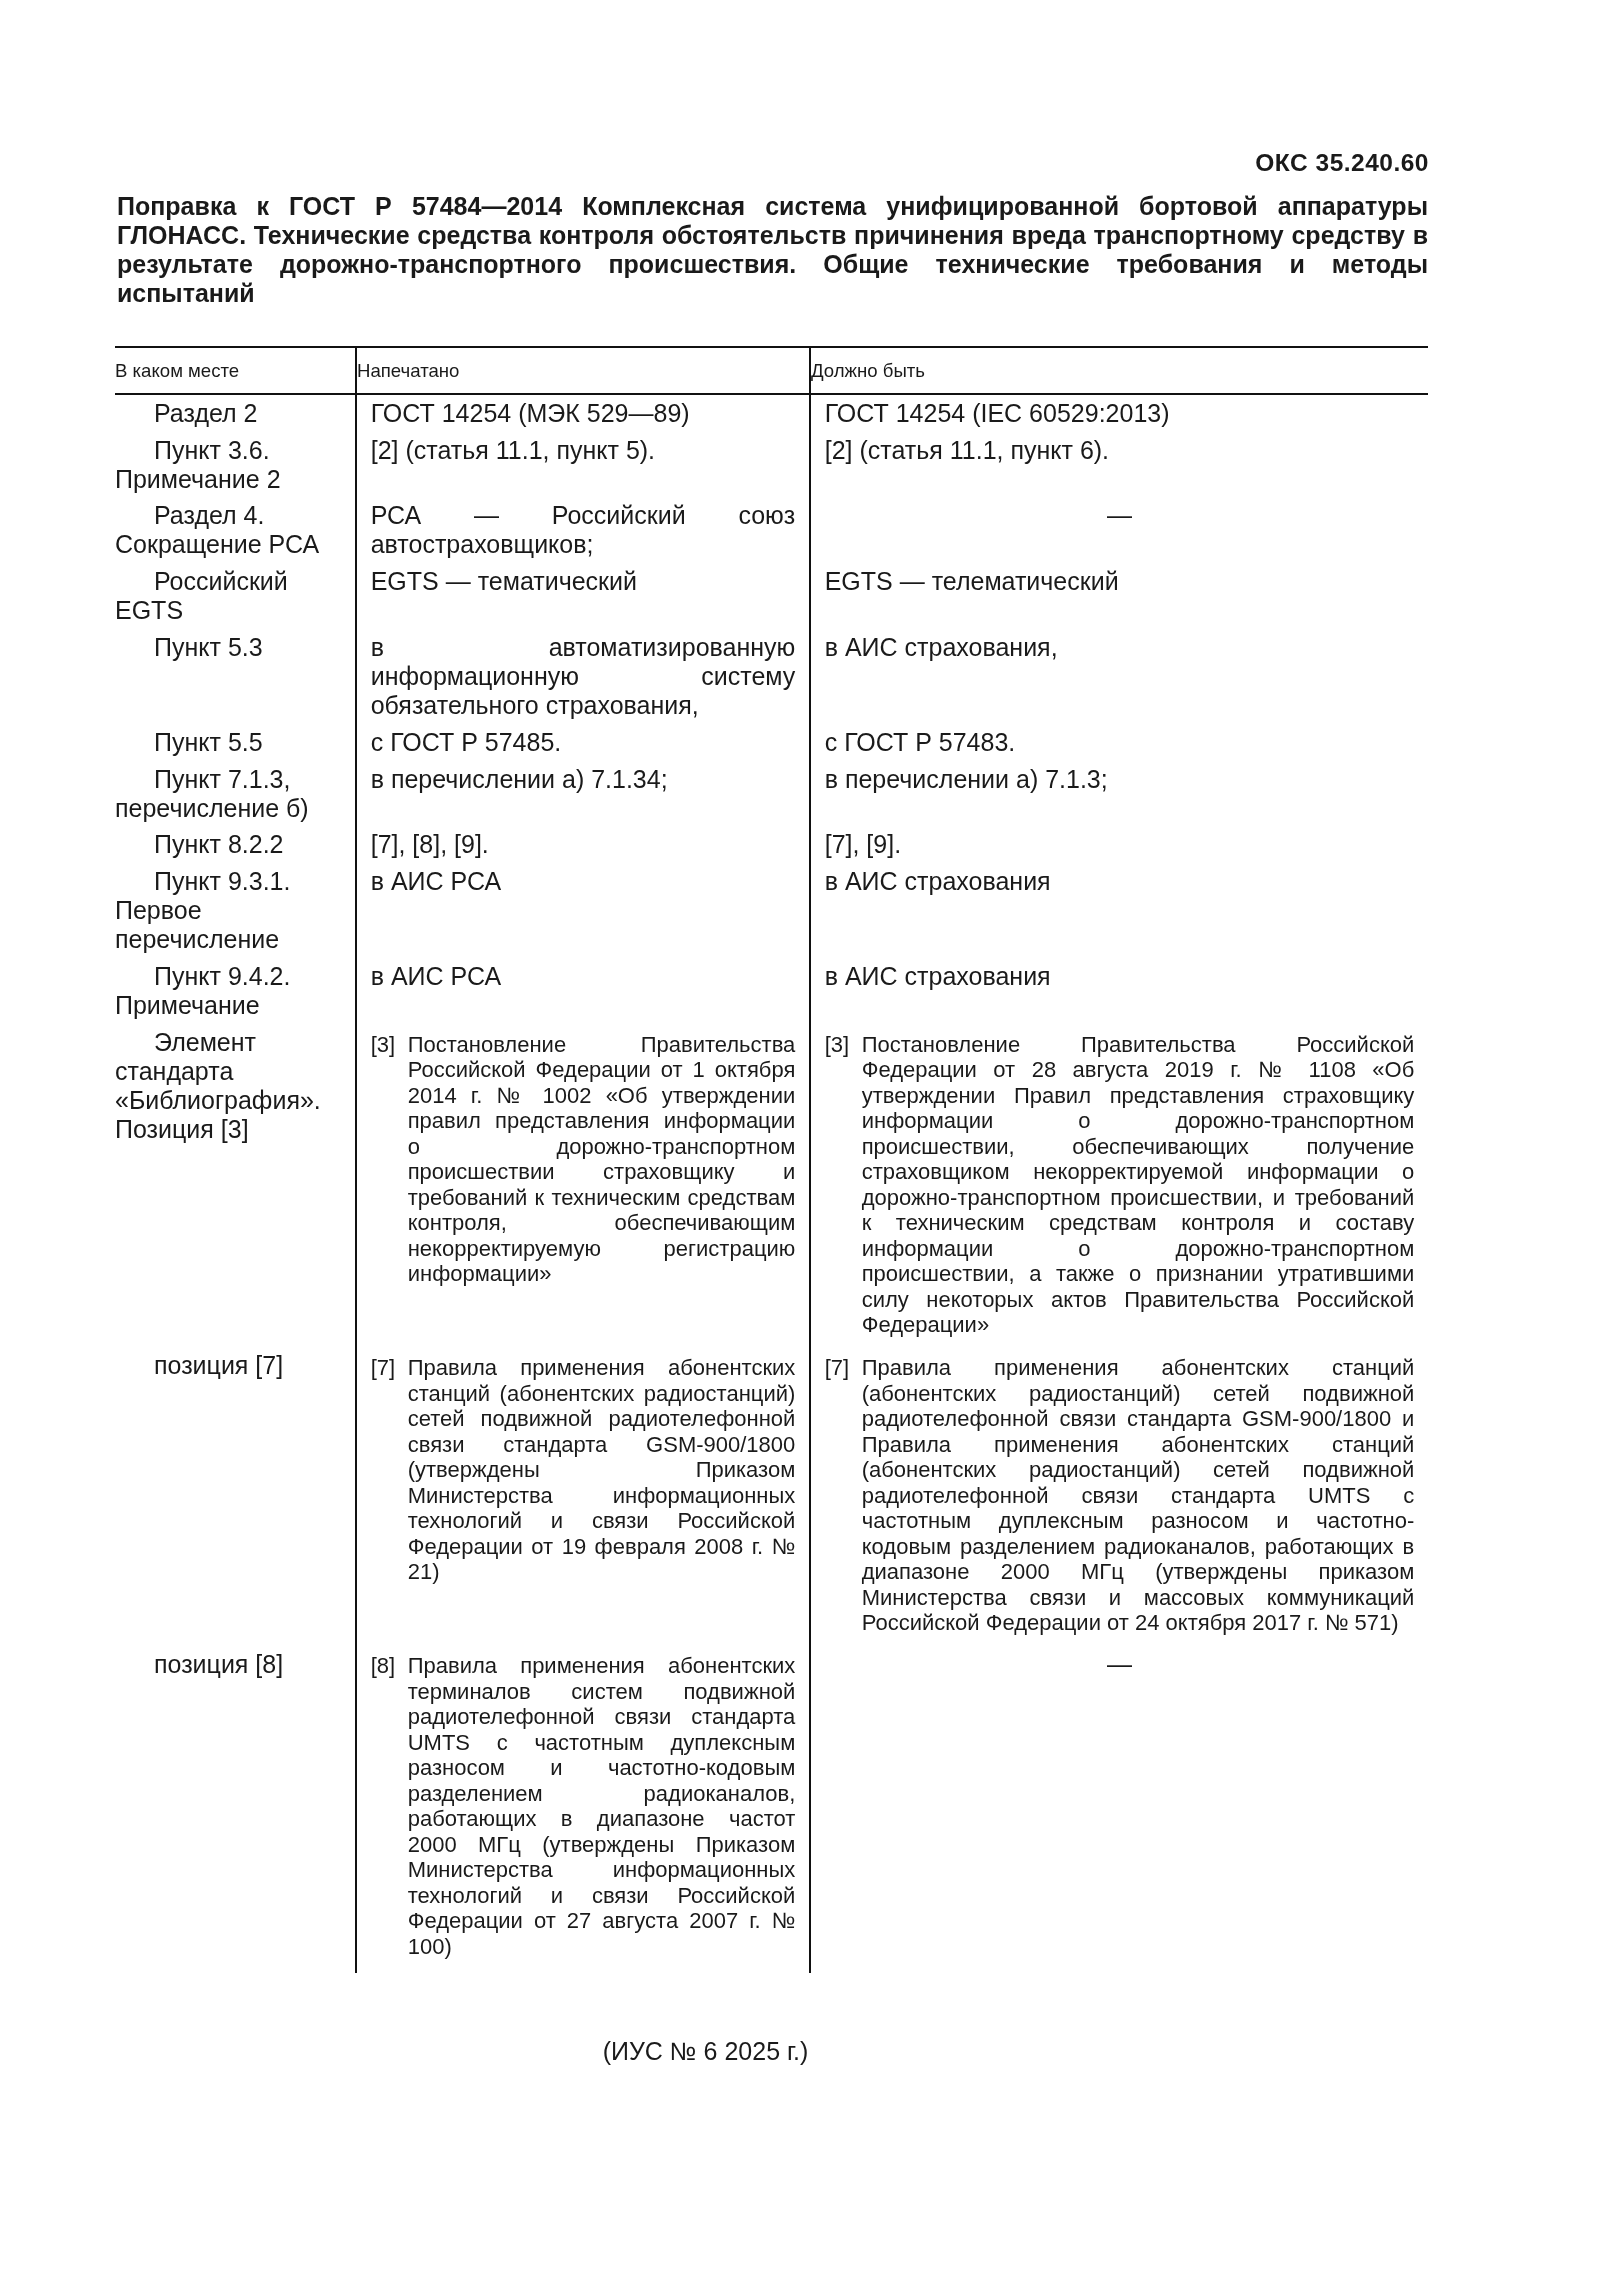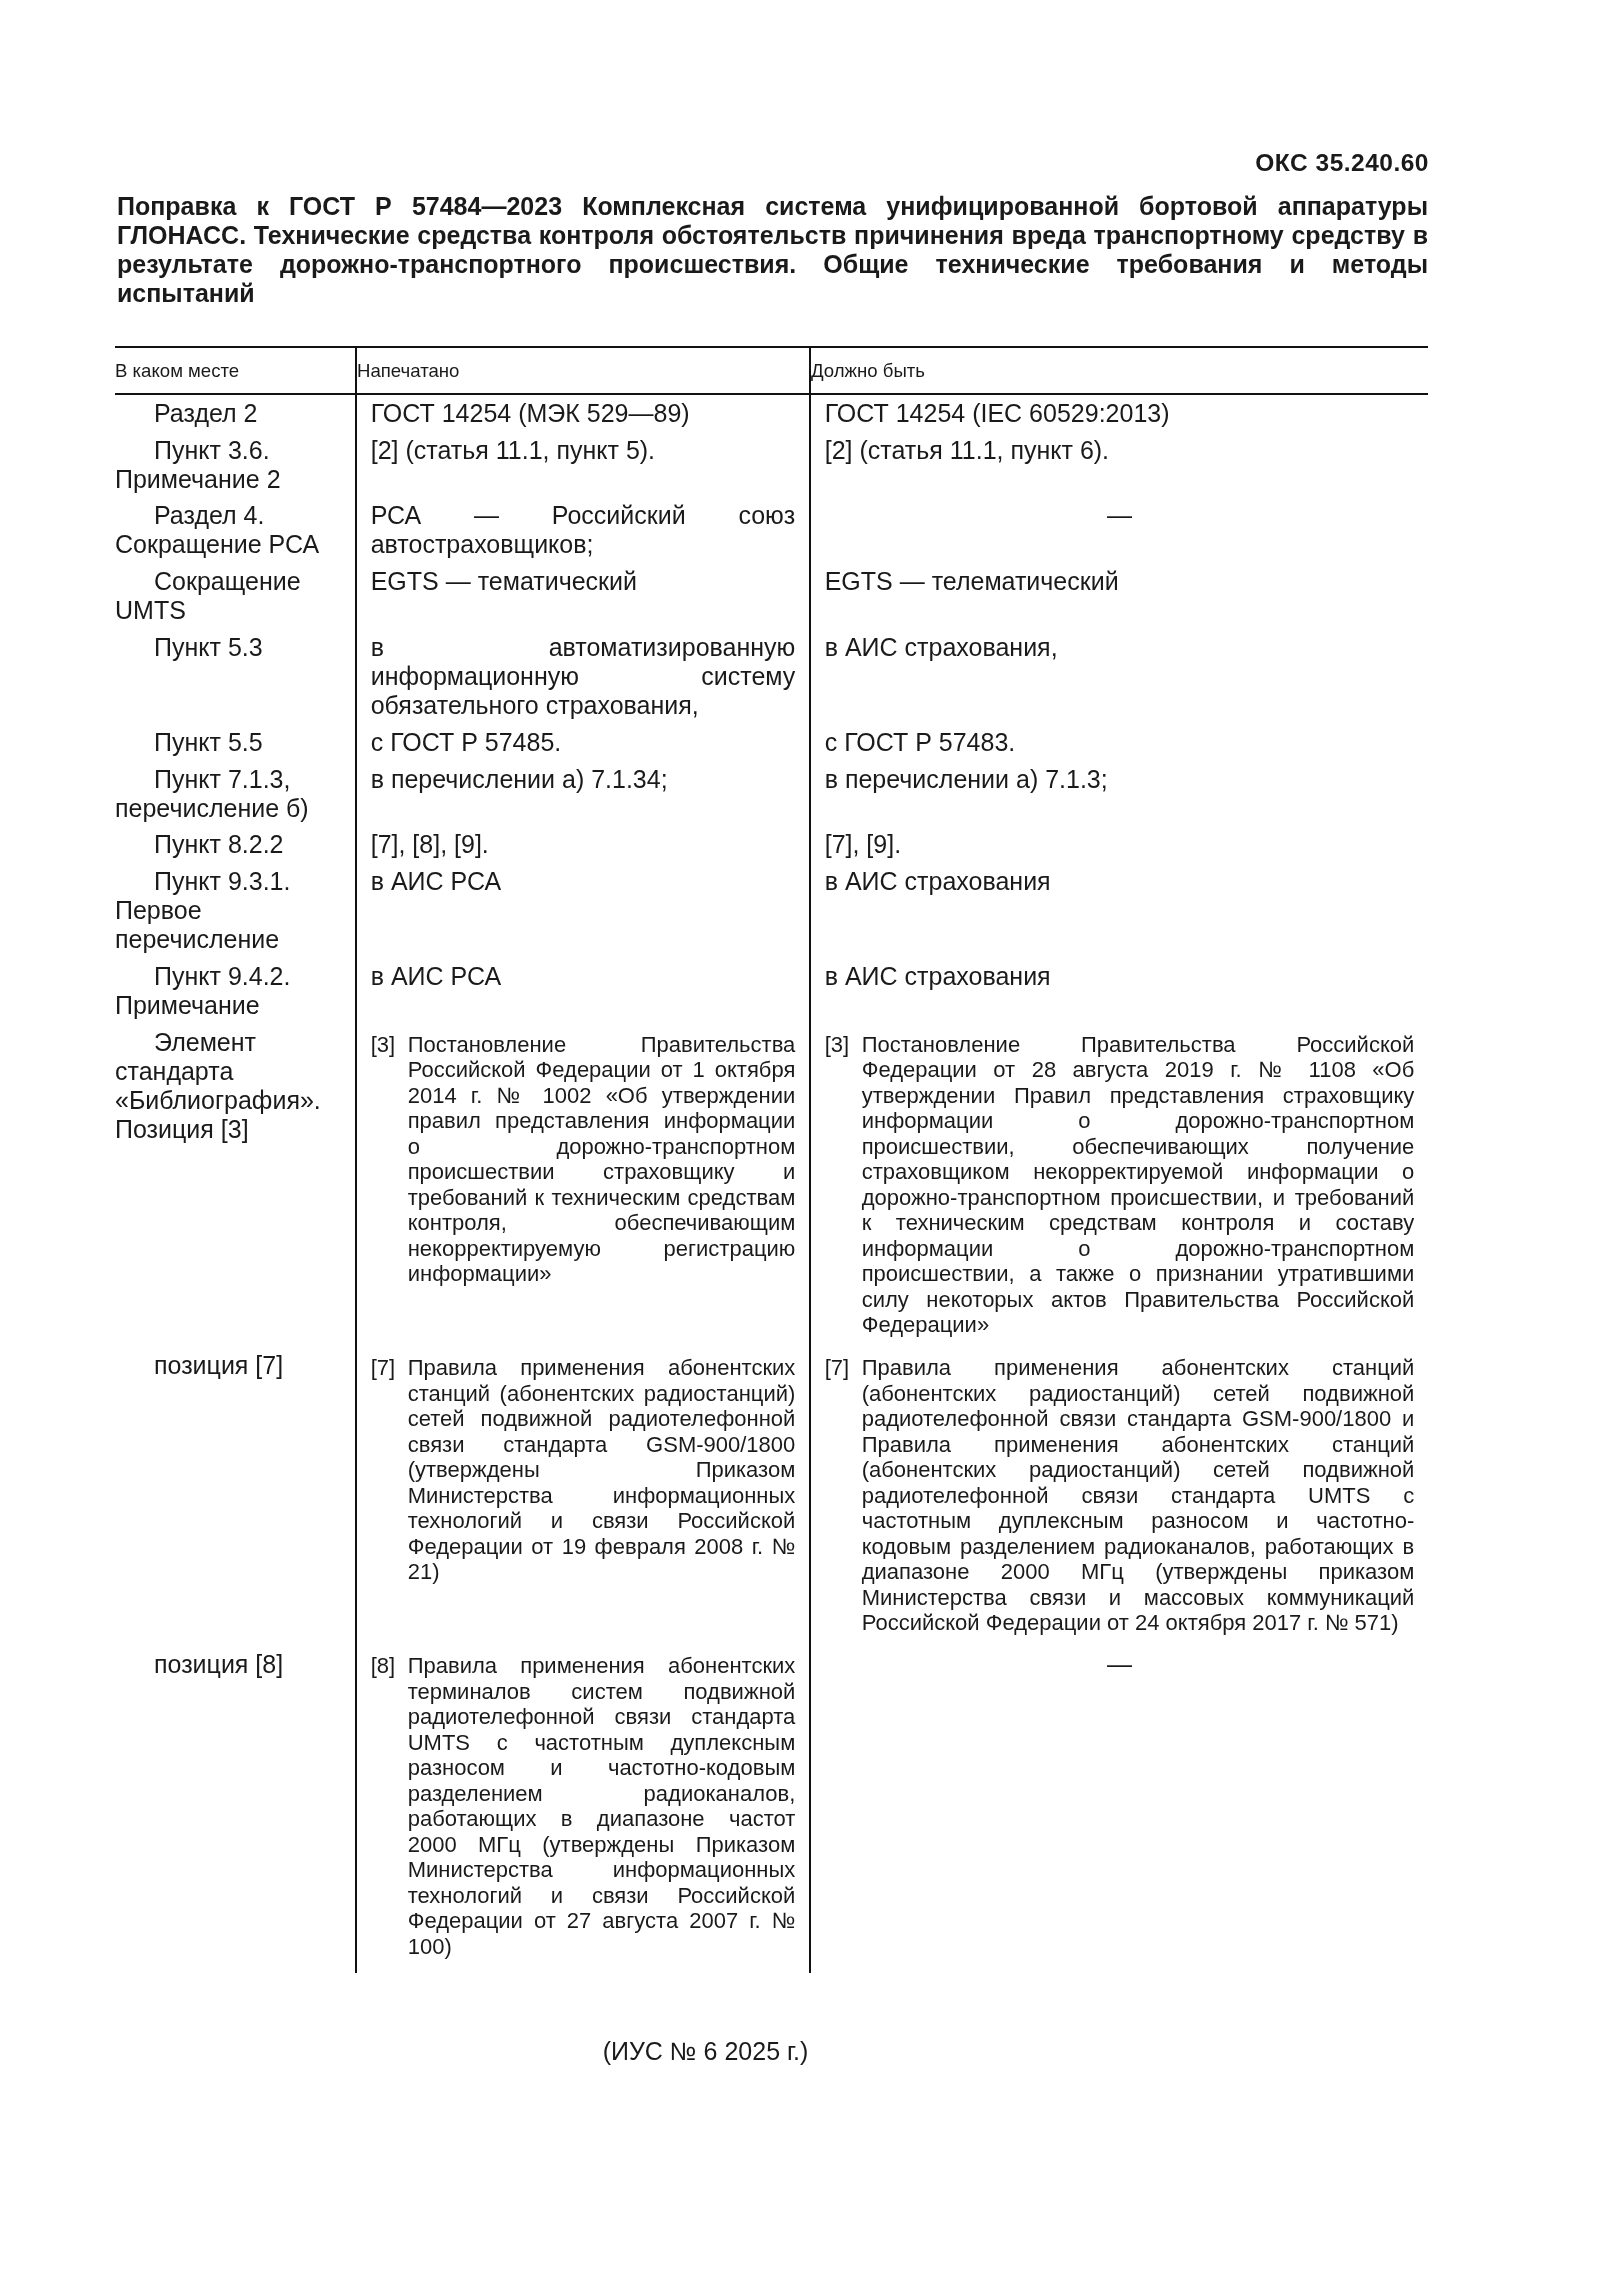--- a/index.html
+++ b/index.html
@@ -26,21 +26,21 @@
   .bib .num { flex: 0 0 37px; }
   .bib .txt { flex: 1; text-align: justify; text-align-last: left; }
   .bib-gap { margin-top: 3.9px; }
   tr.bib-row td { padding-bottom: 13.7px; }
   .footer { position: absolute; top: 2037px; left: 0; width: 1411px; text-align: center; font-size: 25px; }
 </style>
 </head>
 <body>
 
 <div class="oks">ОКС  35.240.60</div>
-<div class="title">Поправка к ГОСТ Р 57484—2023 Комплексная система унифицированной бортовой аппаратуры ГЛОНАСС. Технические средства контроля обстоятельств причинения вреда транспортному средству в результате дорожно-транспортного происшествия. Общие технические требования и методы испытаний</div>
+<div class="title">Поправка к ГОСТ Р 57484—2014 Комплексная система унифицированной бортовой аппаратуры ГЛОНАСС. Технические средства контроля обстоятельств причинения вреда транспортному средству в результате дорожно-транспортного происшествия. Общие технические требования и методы испытаний</div>
 
 <table class="amend">
   <colgroup>
       <col class="c1">
       <col class="c2">
       <col class="c3">
     </colgroup>
   <thead>
     <tr>
       <th>В каком месте</th>
@@ -68,21 +68,21 @@
         <td class="place">
           <span>Раздел 4. Сокращение РСА</span>
         </td>
         <td class="printed">РСА — Российский союз автостраховщиков;</td>
         <td class="correct">
           <span class="dash">—</span>
         </td>
       </tr>
       <tr>
         <td class="place">
-          <span>Сокращение UMTS</span>
+          <span>Российский EGTS</span>
         </td>
         <td class="printed">EGTS — тематический</td>
         <td class="correct"><span>EGTS — телематический</span></td>
       </tr>
       <tr>
         <td class="place">
           <span>Пункт 5.3</span>
         </td>
         <td class="printed">в автоматизированную информационную систему обязательного страхования,</td>
         <td class="correct"><span>в АИС страхования,</span></td>

